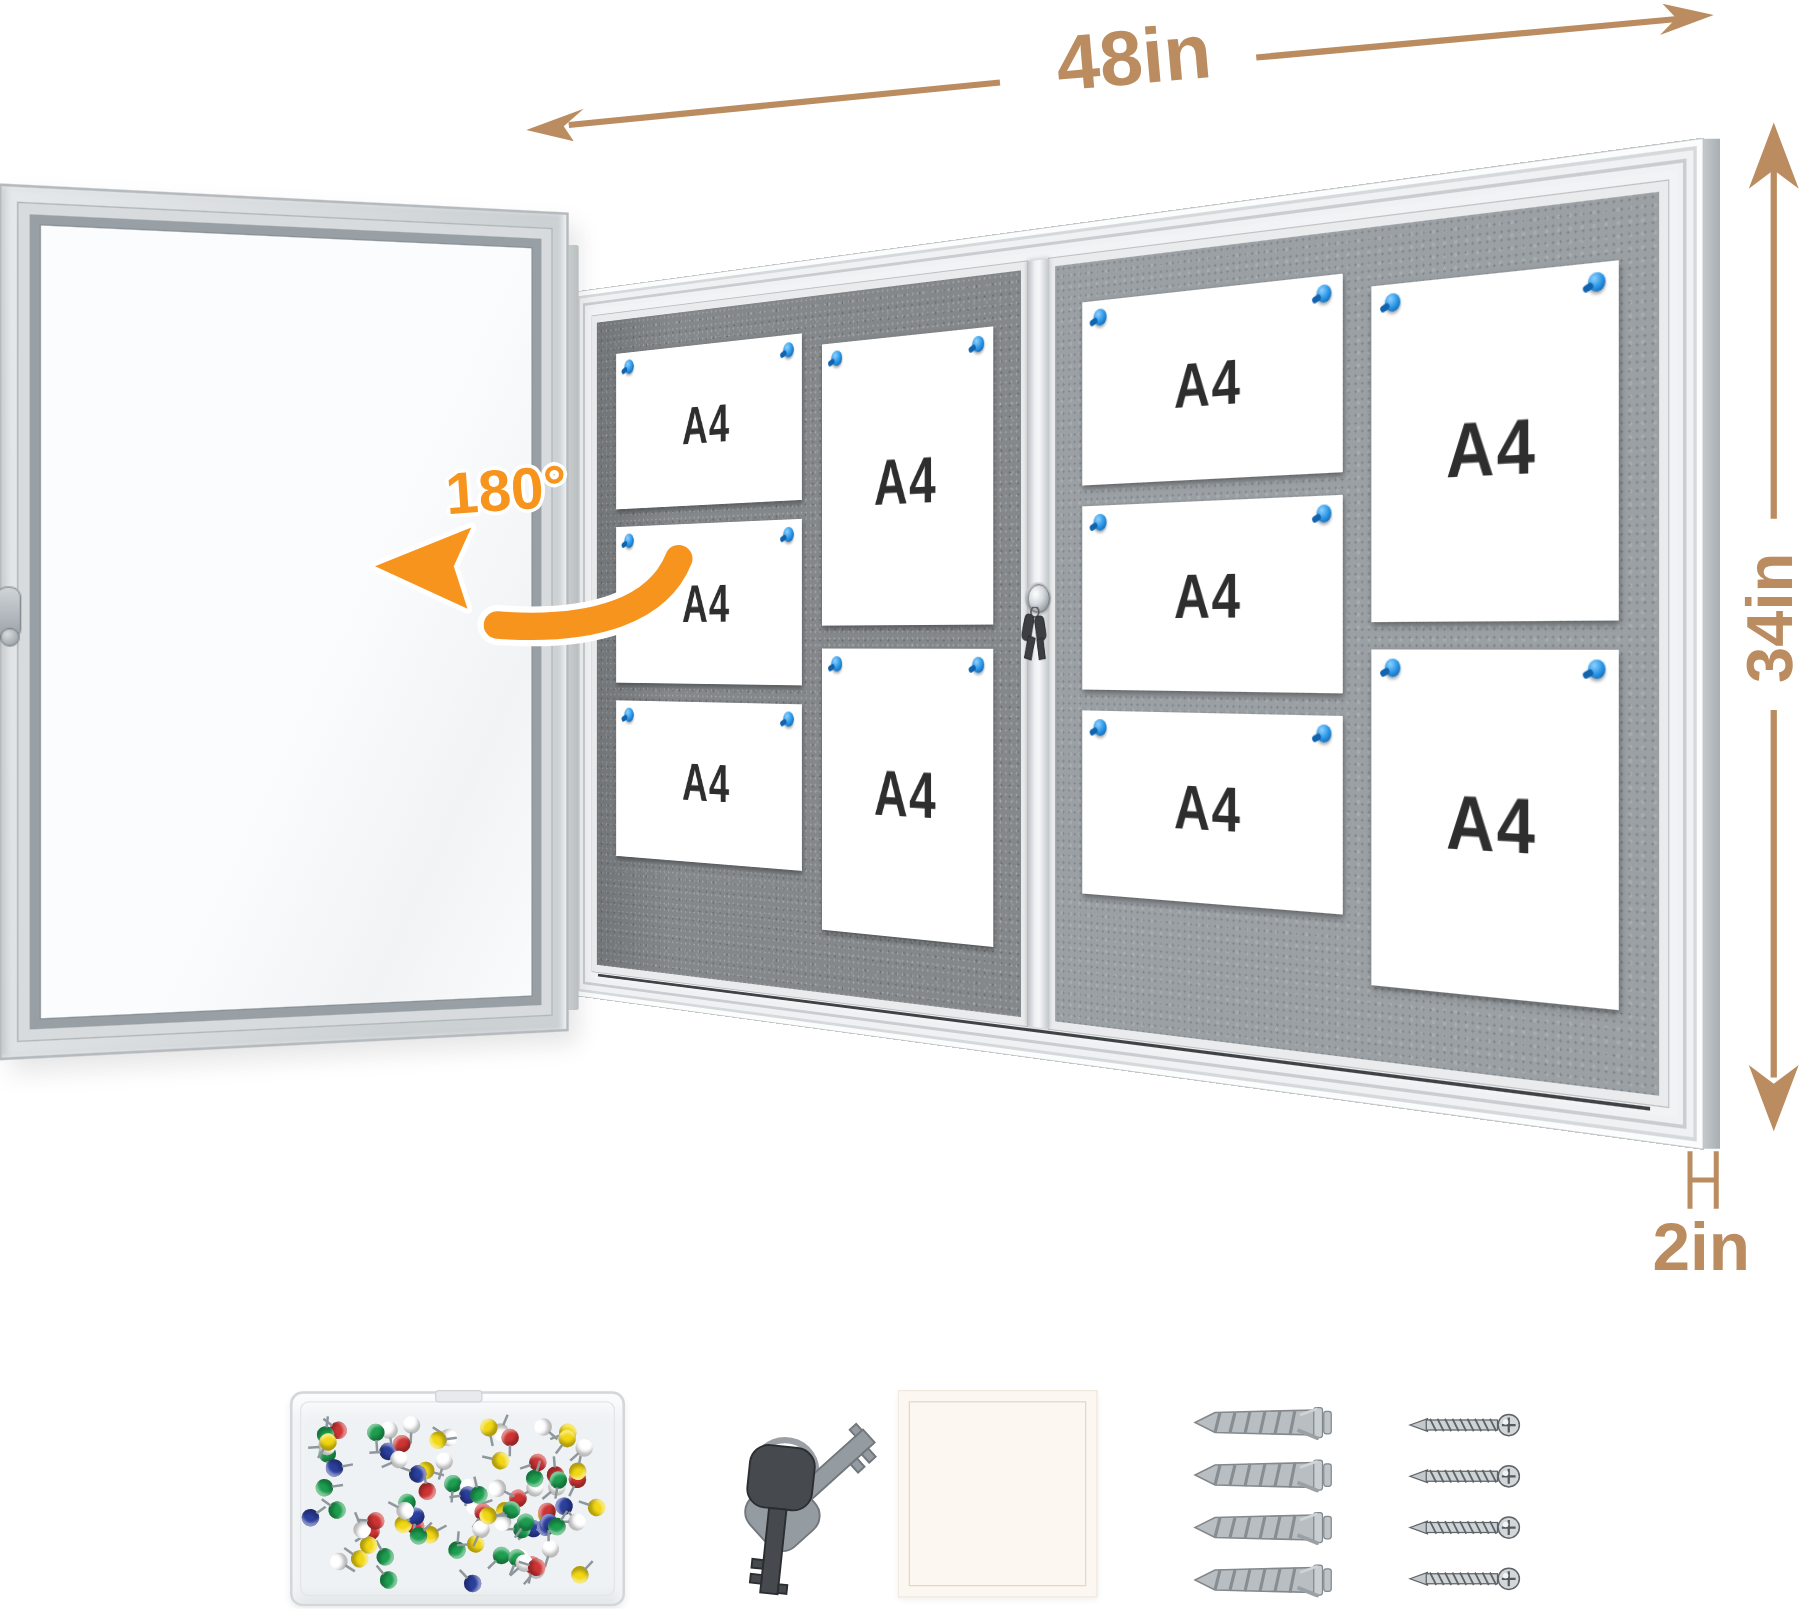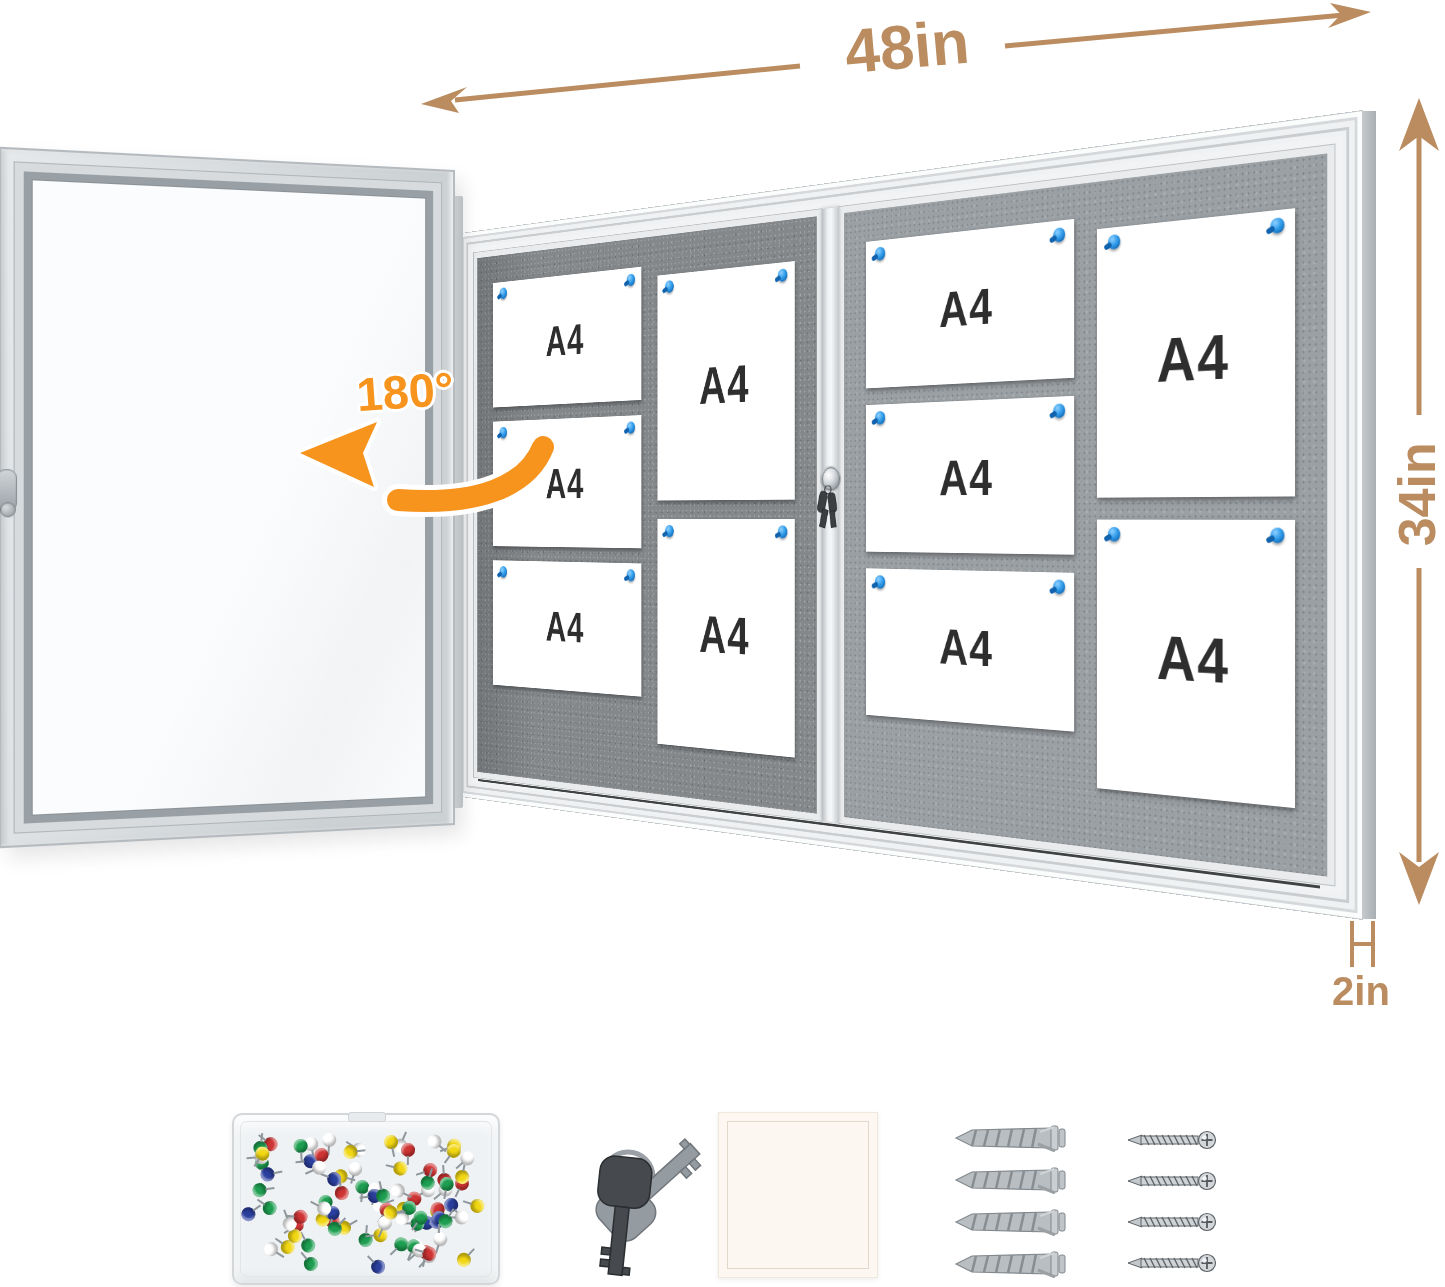--- a/index.html
+++ b/index.html
@@ -3,21 +3,21 @@
 <meta charset="utf-8">
 <style>
   html,body{margin:0;padding:0;background:#fff;}
   .scene{position:relative;width:1445px;height:1287px;background:#fff;overflow:hidden;
          font-family:"Liberation Sans",sans-serif;}
 
   
   .dim{position:absolute;color:var(--tan);font-weight:bold;text-align:center;line-height:1.05;}
   .dim-width{left:817px;top:14px;width:180px;font-size:62px;transform:rotate(-5deg);}
   .dim-height{left:1332px;top:467px;width:170px;font-size:52px;transform:rotate(-90deg);}
-  .dim-depth{left:1311px;top:970px;width:100px;font-size:40px;}
+  .dim-depth{left:1311px;top:970px;width:100px;font-size:54px;}
   .rot-label{position:absolute;left:315px;top:364px;width:180px;font-size:47px;font-weight:bold;
     color:var(--orange);text-align:center;transform:rotate(-4deg);z-index:60;
     text-shadow:-3px 0 0 #fff,3px 0 0 #fff,0 -3px 0 #fff,0 3px 0 #fff,
       -2px -2px 0 #fff,2px 2px 0 #fff,-2px 2px 0 #fff,2px -2px 0 #fff;}
 
   #anno-svg{position:absolute;left:0;top:0;width:1445px;height:1287px;pointer-events:none;z-index:55;}
 
   
   .board3d{position:absolute;top:110px;right:82px;width:1400px;height:810px;
     transform-origin:100% 50%;transform:perspective(1200px) rotateY(-22deg);z-index:10;}

